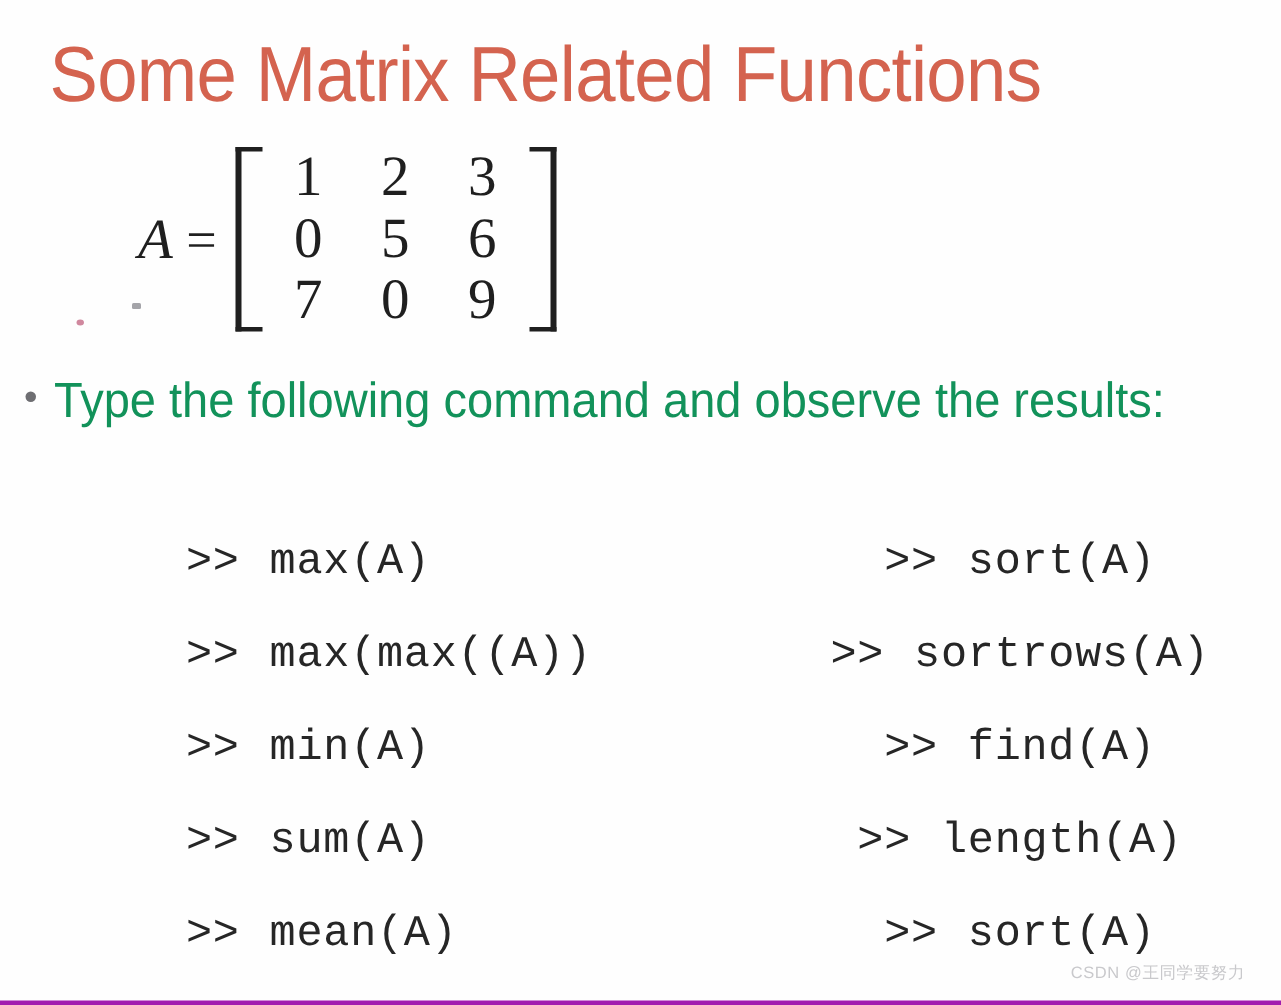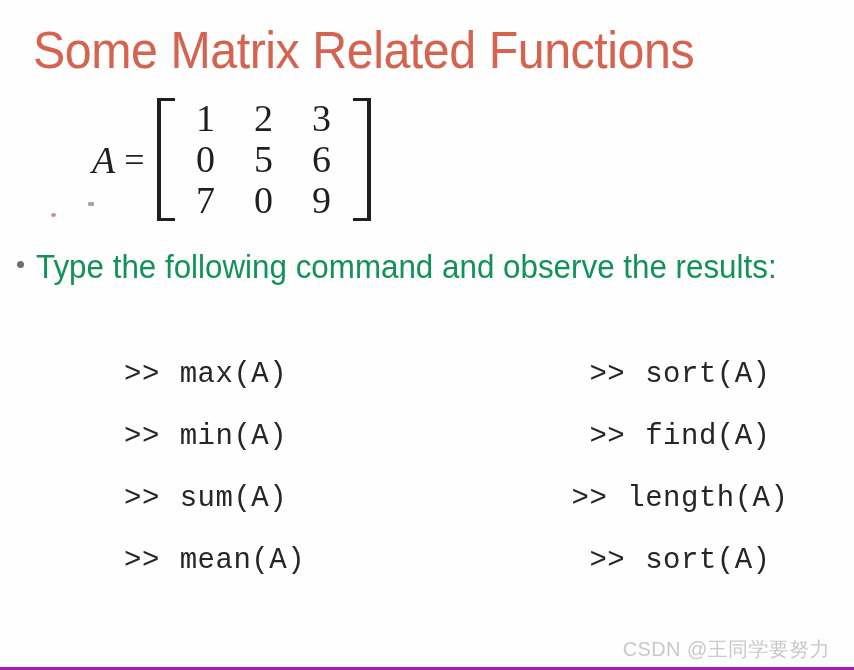--- a/index.html
+++ b/index.html
@@ -173,21 +173,21 @@
   .cmd-prompt {
     margin-right: 2px;
   }
 
   
   .watermark {
     position: absolute;
     right: 24px;
     bottom: 9px;
     font-family: "Liberation Sans", sans-serif;
-    font-size: 20px;
+    font-size: 11px;
     line-height: 18px;
     color: #c9c9cc;
     letter-spacing: 0.4px;
     white-space: nowrap;
   }
 </style>
 </head>
 <body>
 
 <div class="slide">
@@ -218,26 +218,28 @@
   <div class="speck speck-gray"></div>
 
   <div class="bullet-block">
     <span class="bullet-dot"></span>
     <span class="bullet-text">Type the following command and observe the results:</span>
   </div>
 
   <div class="commands">
     <div class="cmd-col cmd-col-left">
       <div class="cmd-line"><span class="cmd-prompt">&gt;&gt;</span> <span>max(A)</span></div>
+      <div class="cmd-line"><span class="cmd-prompt">&gt;&gt;</span> <span>max(max((A))</span></div>
       <div class="cmd-line"><span class="cmd-prompt">&gt;&gt;</span> <span>min(A)</span></div>
       <div class="cmd-line"><span class="cmd-prompt">&gt;&gt;</span> <span>sum(A)</span></div>
       <div class="cmd-line"><span class="cmd-prompt">&gt;&gt;</span> <span>mean(A)</span></div>
     </div>
     <div class="cmd-col cmd-col-right">
       <div class="cmd-line"><span class="cmd-prompt">&gt;&gt;</span> <span>sort(A)</span></div>
+      <div class="cmd-line"><span class="cmd-prompt">&gt;&gt;</span> <span>sortrows(A)</span></div>
       <div class="cmd-line"><span class="cmd-prompt">&gt;&gt;</span> <span>find(A)</span></div>
       <div class="cmd-line"><span class="cmd-prompt">&gt;&gt;</span> <span>length(A)</span></div>
       <div class="cmd-line"><span class="cmd-prompt">&gt;&gt;</span> <span>sort(A)</span></div>
     </div>
   </div>
 
   <div class="watermark">CSDN @王同学要努力</div>
 
 </div>
 

